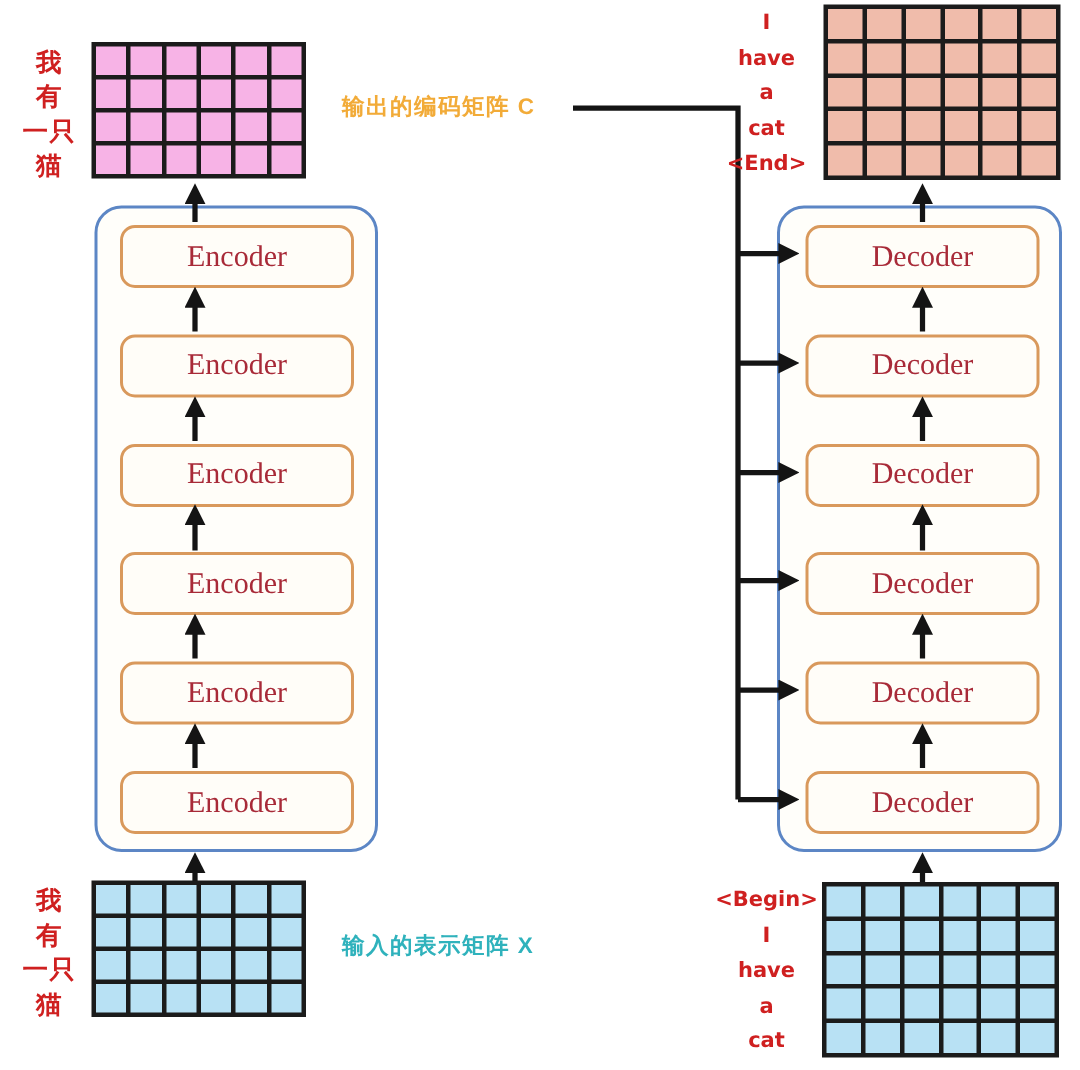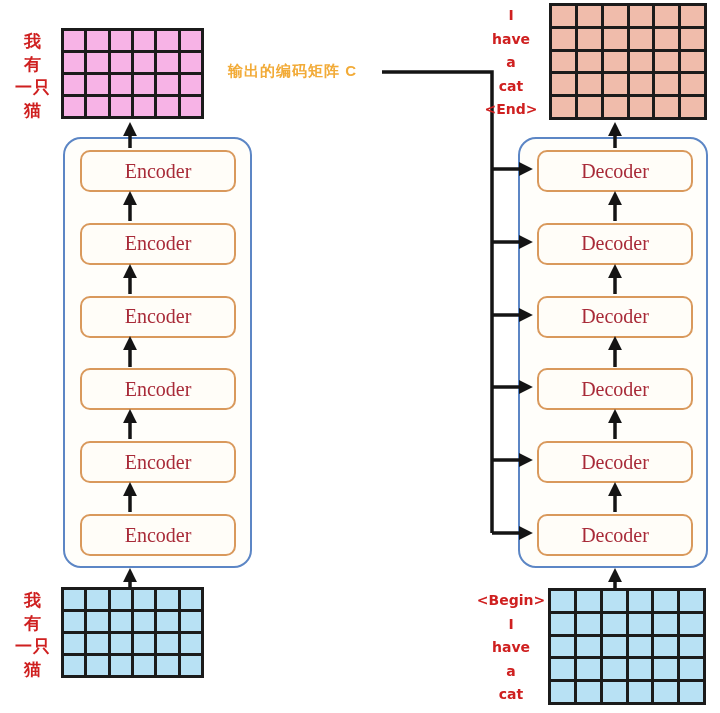--- a/index.html
+++ b/index.html
@@ -198,20 +198,21 @@
       <div class="cell" style="background: rgb(184, 225, 244);"></div>
       <div class="cell" style="background: rgb(184, 225, 244);"></div>
       <div class="cell" style="background: rgb(184, 225, 244);"></div>
     </div>
   <div id="tokens-bottom-left" class="tokens cn" style="left:6px;top:589px;width:54px;height:88px;">
       <div>我</div>
       <div>有</div>
       <div>一只</div>
       <div>猫</div>
     </div>
+  <div class="matrix-label teal" style="left:228px;top:621px;">输入的表示矩阵 X</div>
 
   <div id="matrix-bottom-right" class="matrix" style="left: 548px; top: 588px; width: 158px; height: 117px; grid-template-columns: repeat(6, 1fr); grid-template-rows: repeat(5, 1fr);">
       <div class="cell" style="background: rgb(184, 225, 244);"></div>
       <div class="cell" style="background: rgb(184, 225, 244);"></div>
       <div class="cell" style="background: rgb(184, 225, 244);"></div>
       <div class="cell" style="background: rgb(184, 225, 244);"></div>
       <div class="cell" style="background: rgb(184, 225, 244);"></div>
       <div class="cell" style="background: rgb(184, 225, 244);"></div>
       <div class="cell" style="background: rgb(184, 225, 244);"></div>
       <div class="cell" style="background: rgb(184, 225, 244);"></div>

